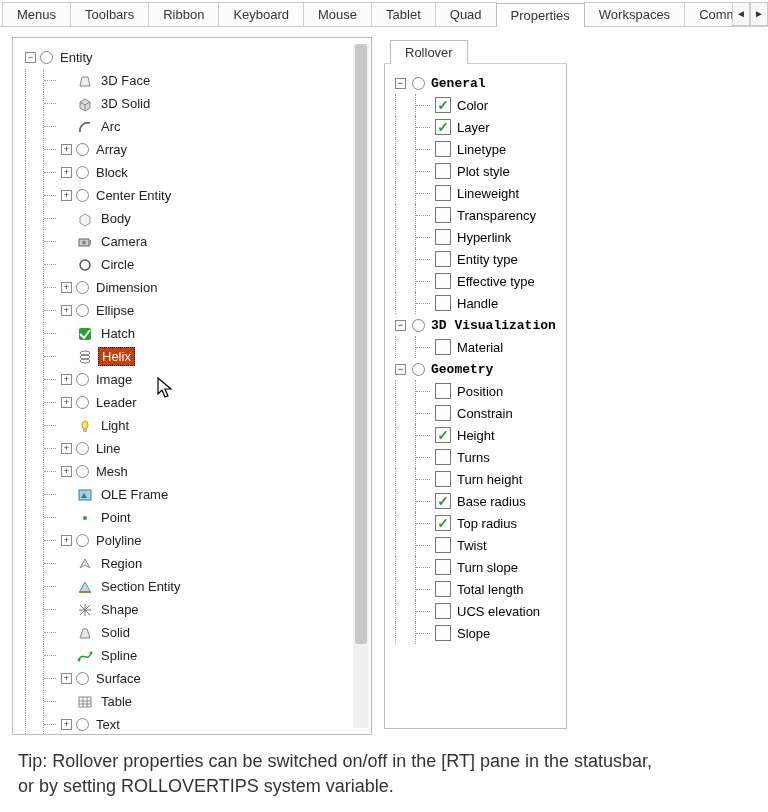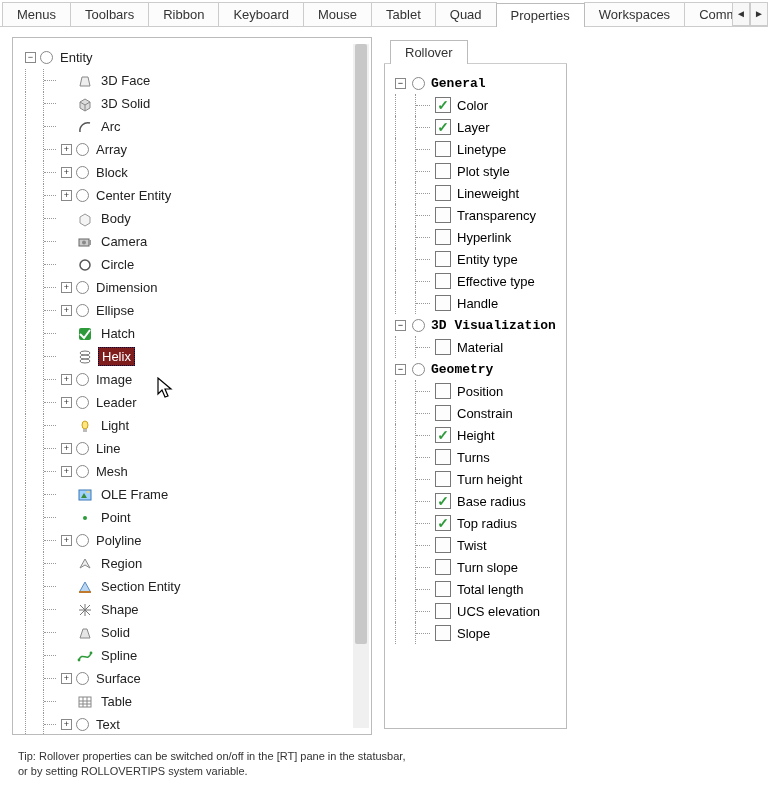--- a/index.html
+++ b/index.html
@@ -149,21 +149,21 @@
     justify-content: center;
     margin-right: 4px;
     flex: 0 0 18px;
   }
   .tree-row .label {
     white-space: nowrap;
     padding: 1px 3px;
     color: #222;
   }
   .tree-row .label.selected {
-    background: #7f1d1d;
+    background: #c2410c;
     color: #fff;
     border: 1px dotted #004;
   }
   .checkbox {
     width: 16px; height: 16px;
     border: 1px solid #777;
     background: #fdfdfd;
     margin-right: 6px;
     flex: 0 0 16px;
     display: inline-flex;
@@ -195,21 +195,21 @@
   .rtree-row .indent.conn::after{
     content:"";
     position:absolute;
     left:0; top:11px;
     width:14px;
     border-top:1px dotted #999;
   }
   .tip {
     padding: 10px 18px;
     color: #333;
-    font-size: 11px;
+    font-size: 18px;
     line-height: 1.4;
   }
   .cursor-ptr {
     position: absolute;
     width: 20px; height: 24px;
     pointer-events: none;
     z-index: 50;
   }
 
   

